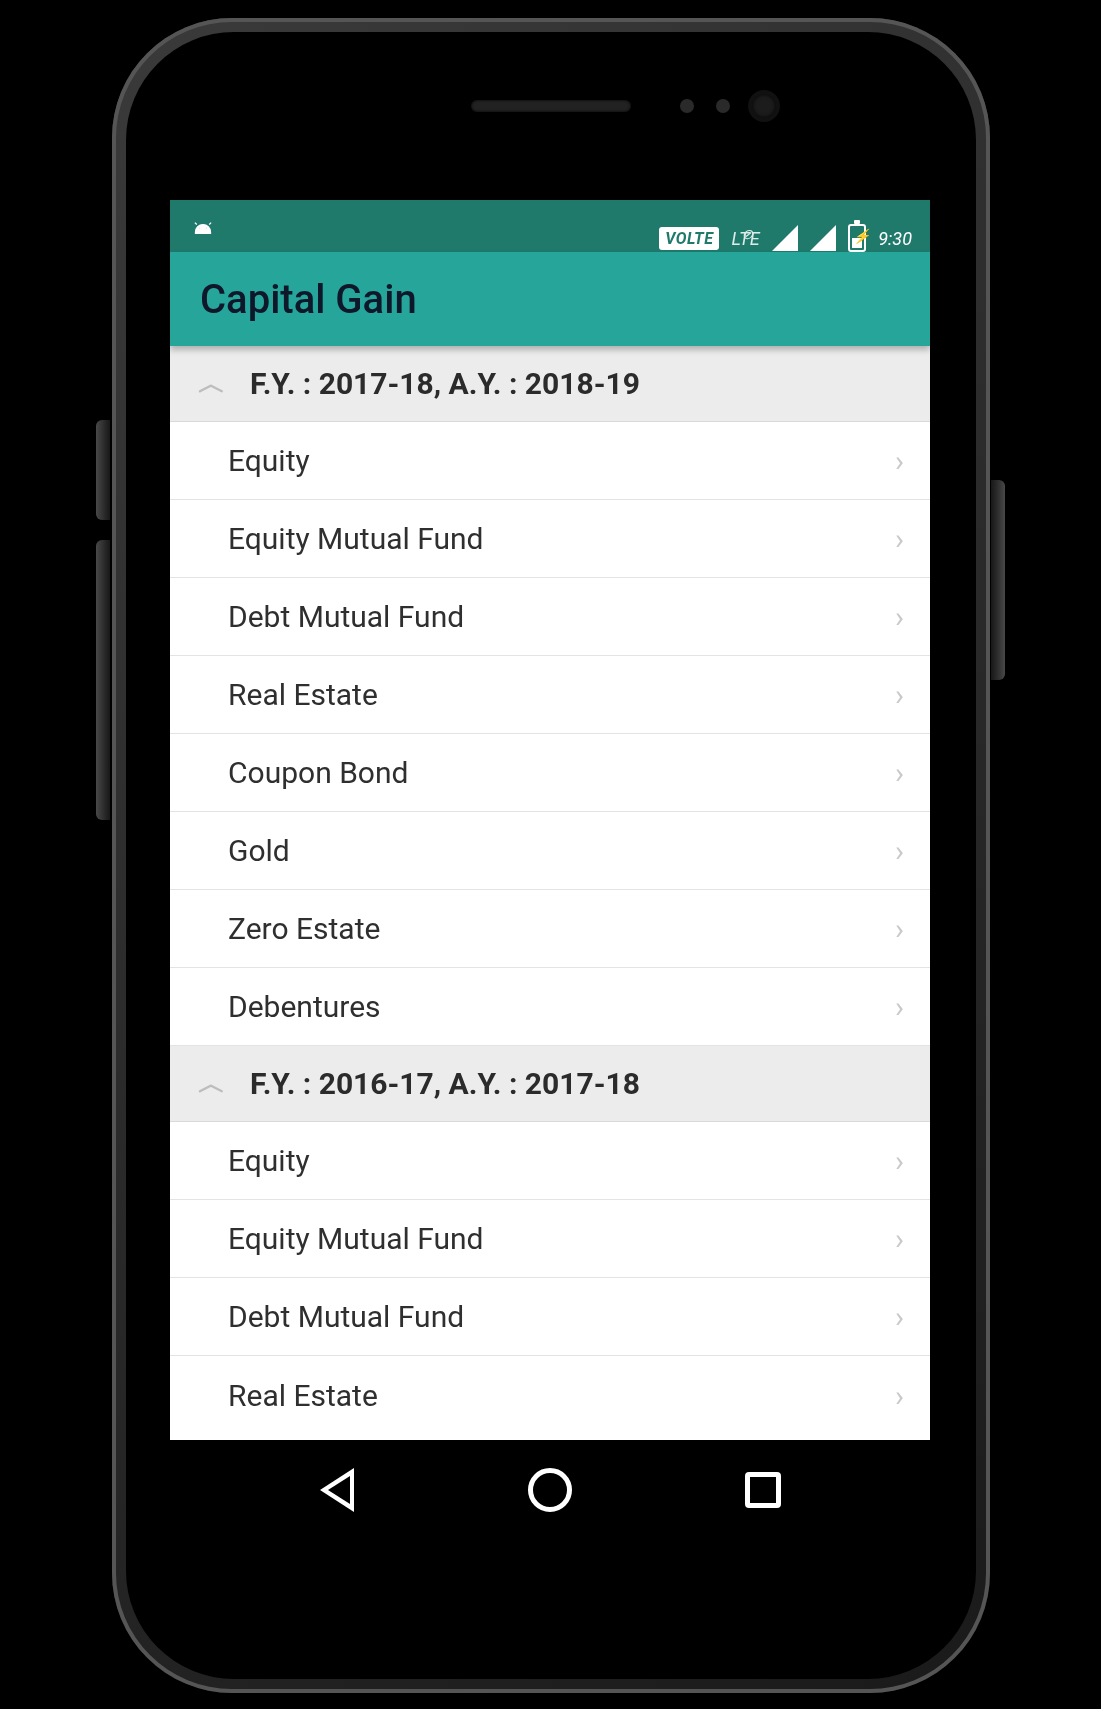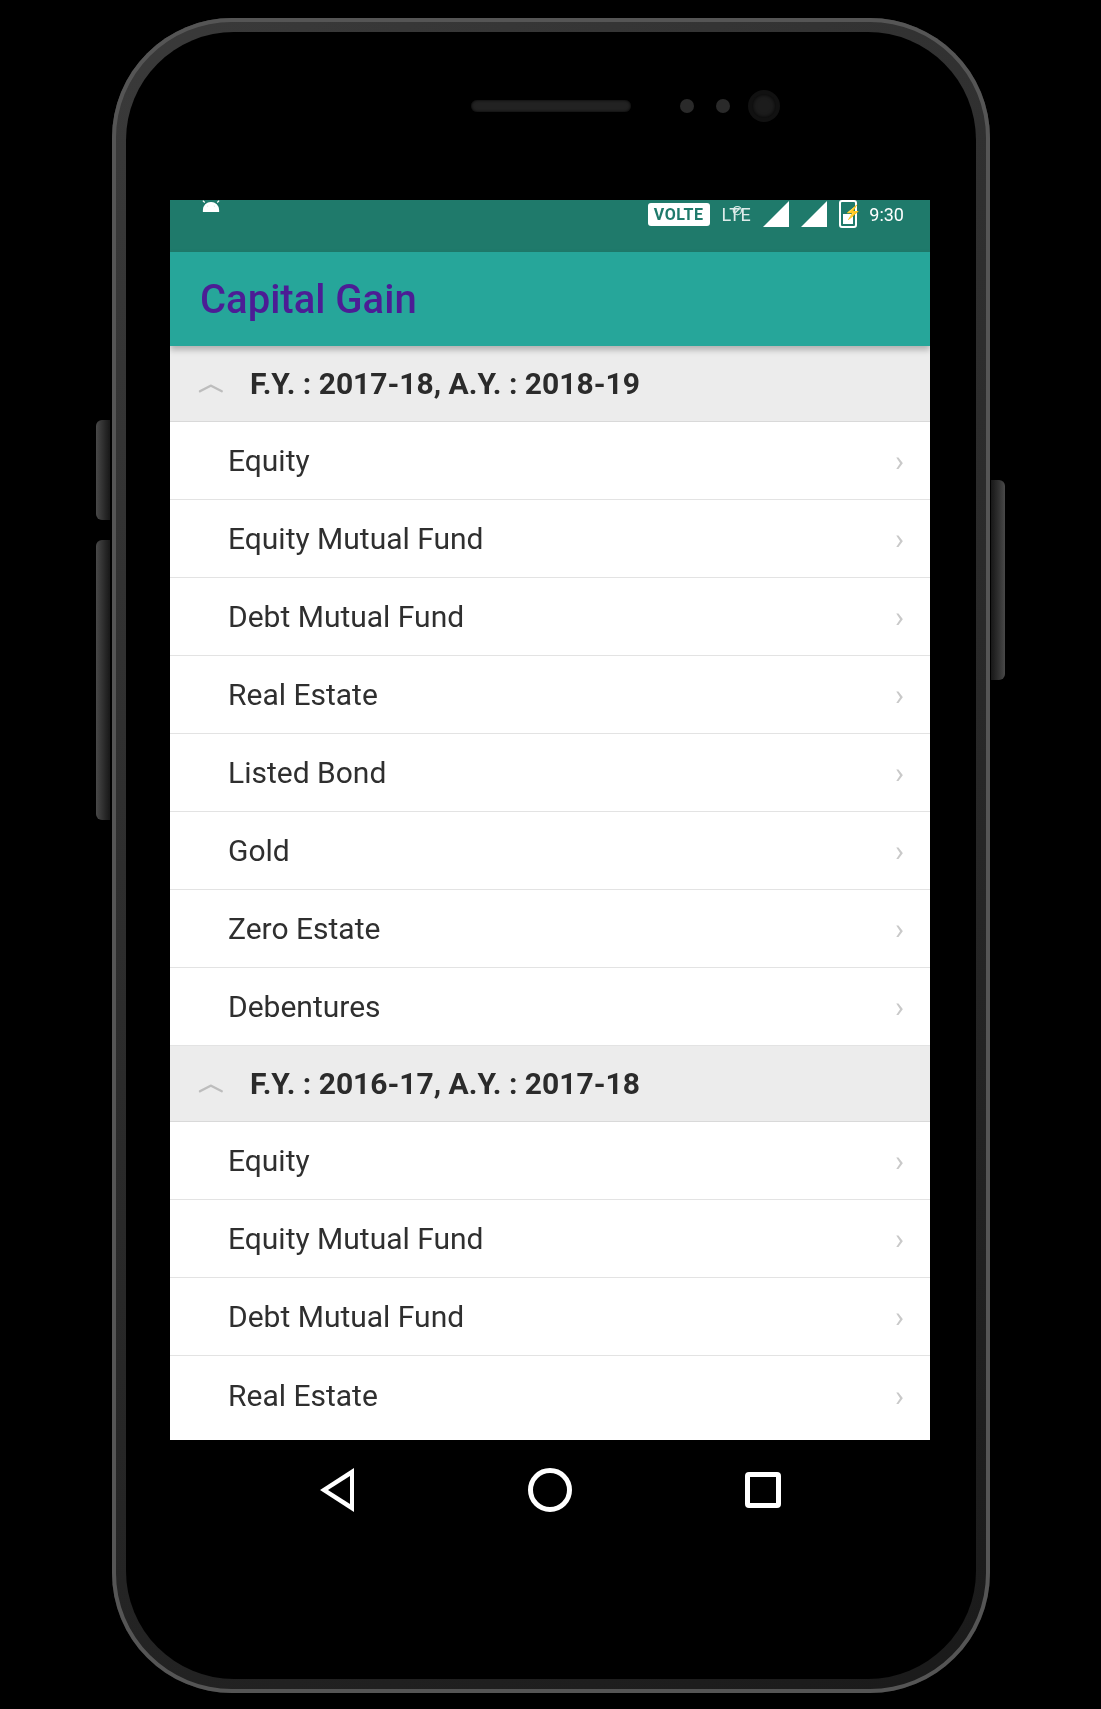--- a/index.html
+++ b/index.html
@@ -91,23 +91,24 @@
     width: 760px;
     height: 1340px;
     background: #fff;
     overflow: hidden;
   }
   .status-bar {
     height: 52px;
     background: #1f7a6b;
     color: #fff;
     display: flex;
-    align-items: flex-start;
-    padding: 0 26px;
+    align-items: flex-end;
+    padding: 0 18px;
     font-size: 24px;
+    font-style: italic;
   }
   .status-left { display: flex; align-items: center; }
   .status-right {
     margin-left: auto;
     display: flex;
     align-items: center;
     gap: 12px;
   }
   .android-head {
     width: 30px; height: 30px;
@@ -161,21 +162,21 @@
     left: 3px; top: 3px;
     font-size: 14px;
     line-height: 1;
     color: #1f7a6b;
     z-index: 1;
   }
   .clock { font-size: 18px; font-weight: 400; }
   .app-bar {
     height: 94px;
     background: #26a69a;
-    color: #4c1d95;
+    color: #0f172a;
     display: flex;
     align-items: center;
     padding-left: 30px;
     font-size: 40px;
     font-weight: 500;
     box-shadow: 0 4px 6px rgba(0,0,0,.25);
     position: relative;
     z-index: 5;
   }
   .content {
@@ -322,21 +323,21 @@
         </div>
         <div class="list-item">
           <span>Debt Mutual Fund</span>
           <span class="chevron-right">›</span>
         </div>
         <div class="list-item">
           <span>Real Estate</span>
           <span class="chevron-right">›</span>
         </div>
         <div class="list-item">
-          <span>Listed Bond</span>
+          <span>Coupon Bond</span>
           <span class="chevron-right">›</span>
         </div>
         <div class="list-item">
           <span>Gold</span>
           <span class="chevron-right">›</span>
         </div>
         <div class="list-item">
           <span>Zero Estate</span>
           <span class="chevron-right">›</span>
         </div>

